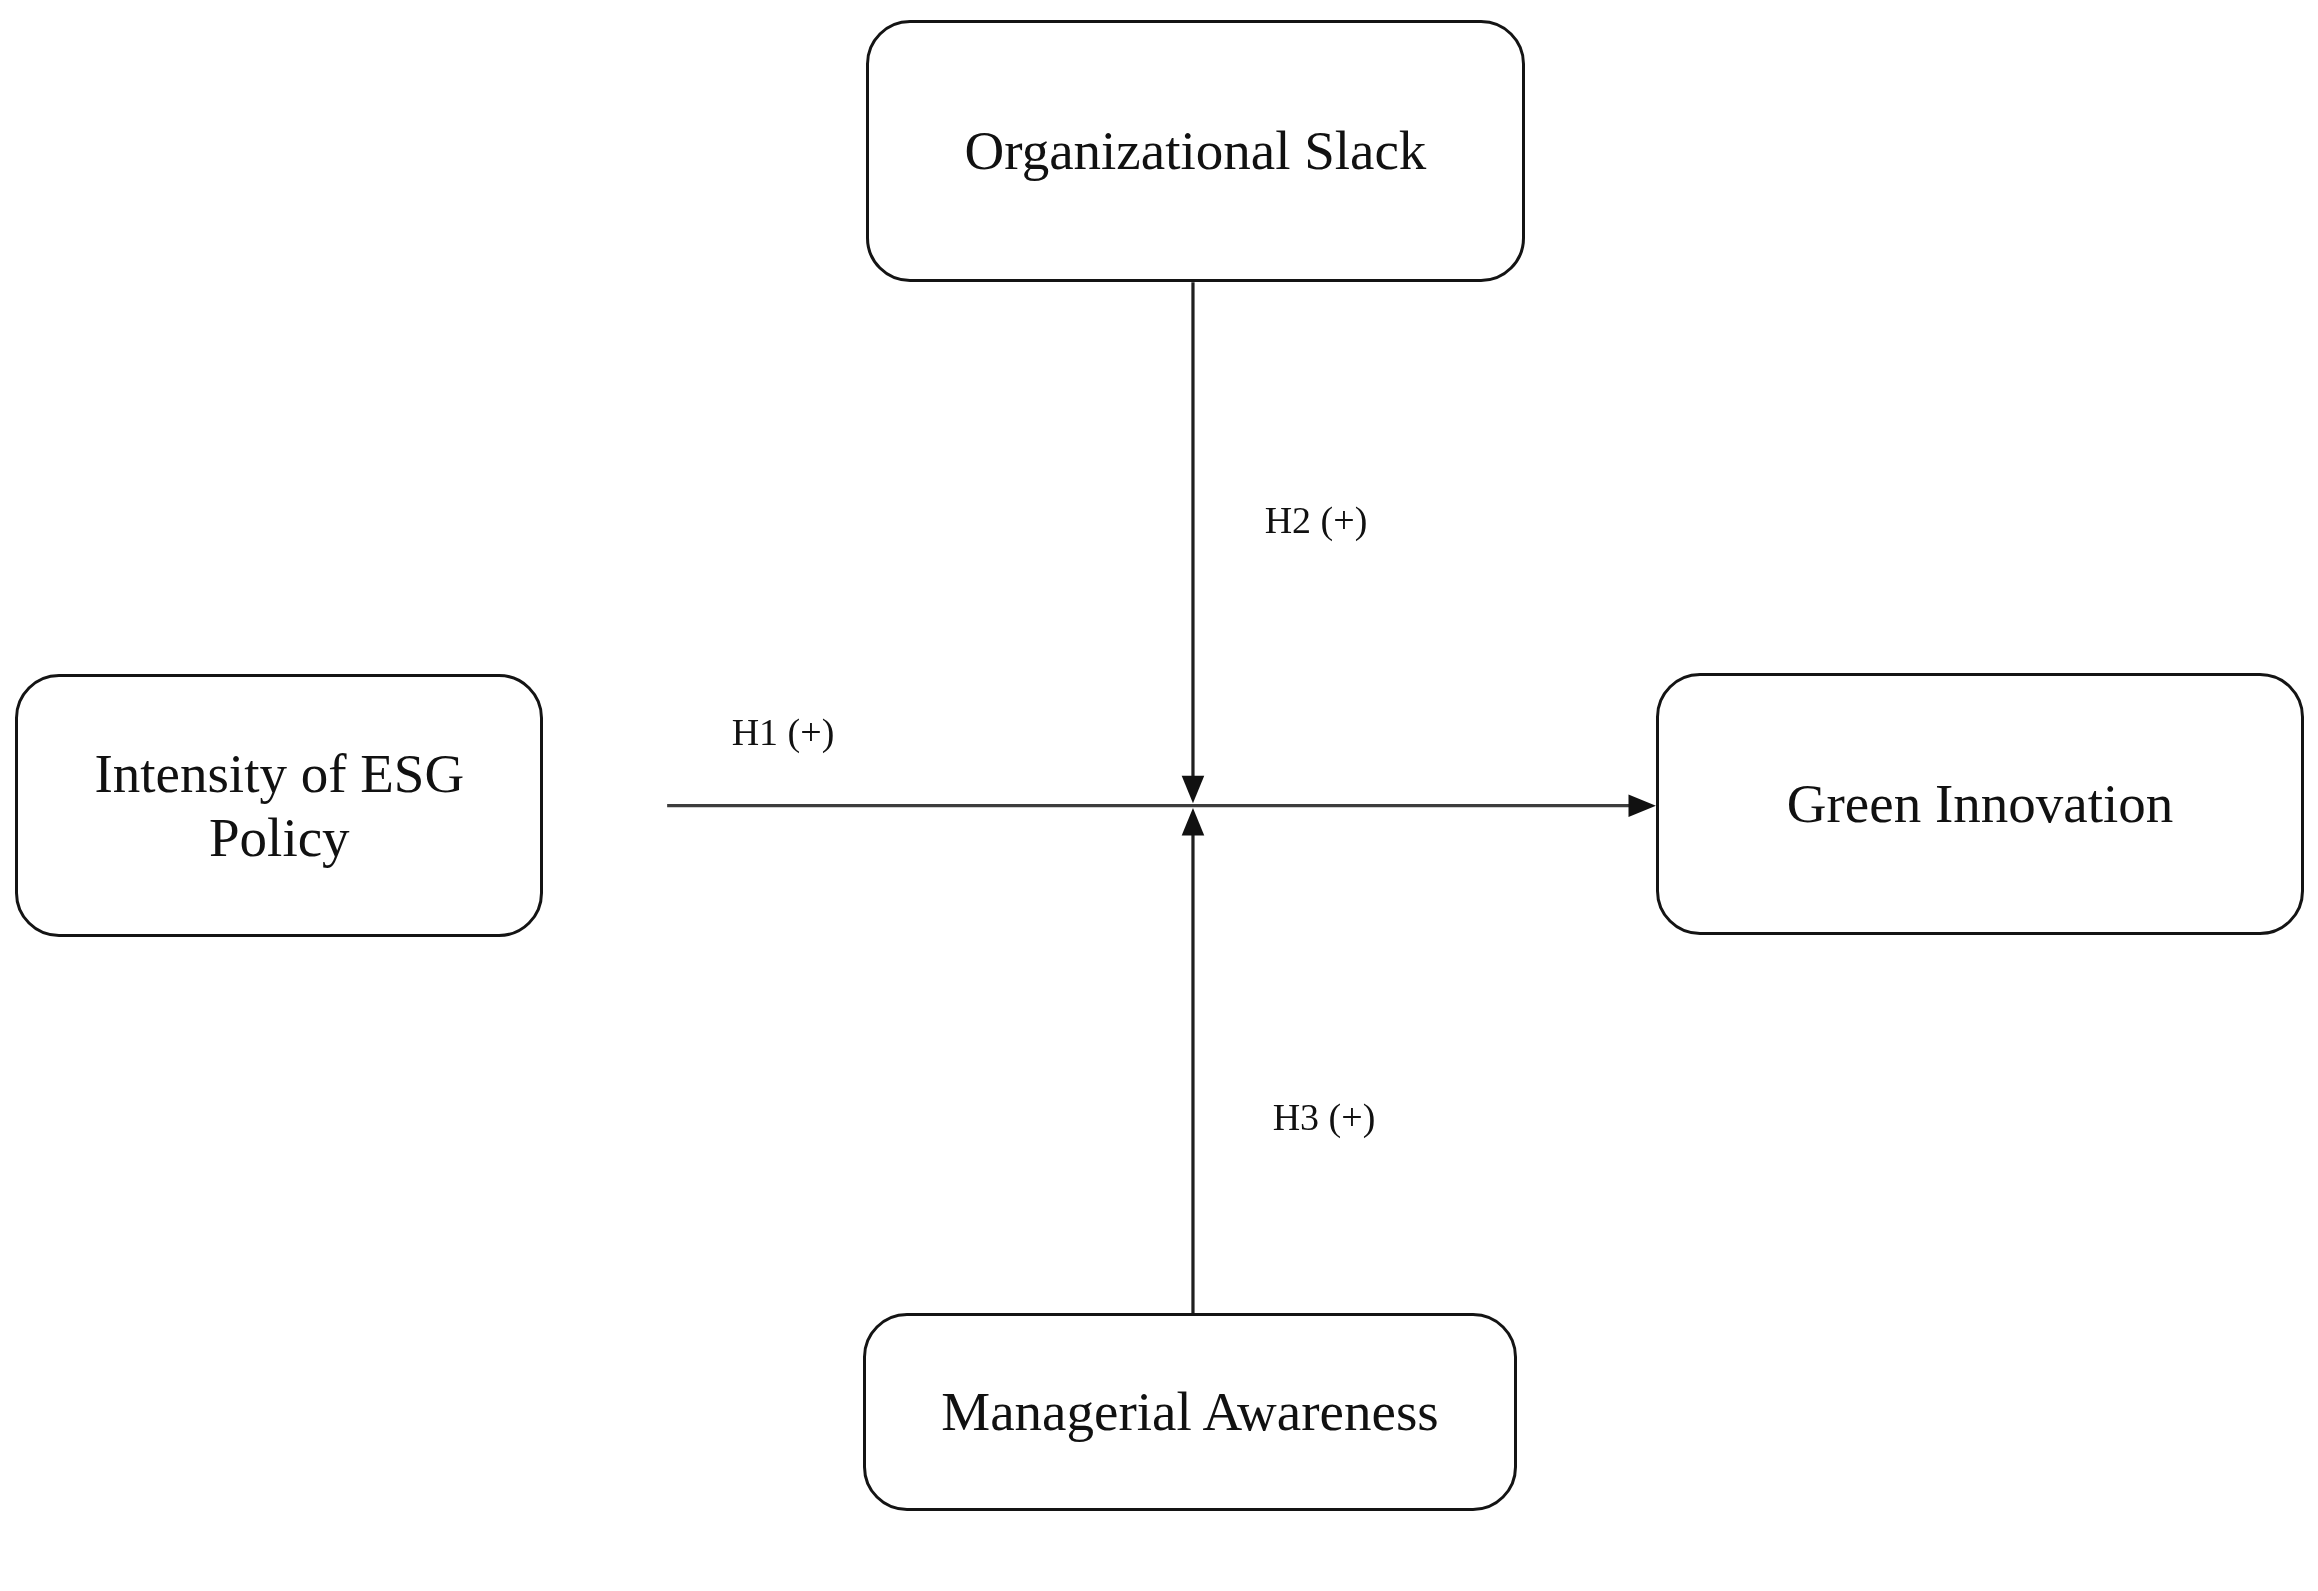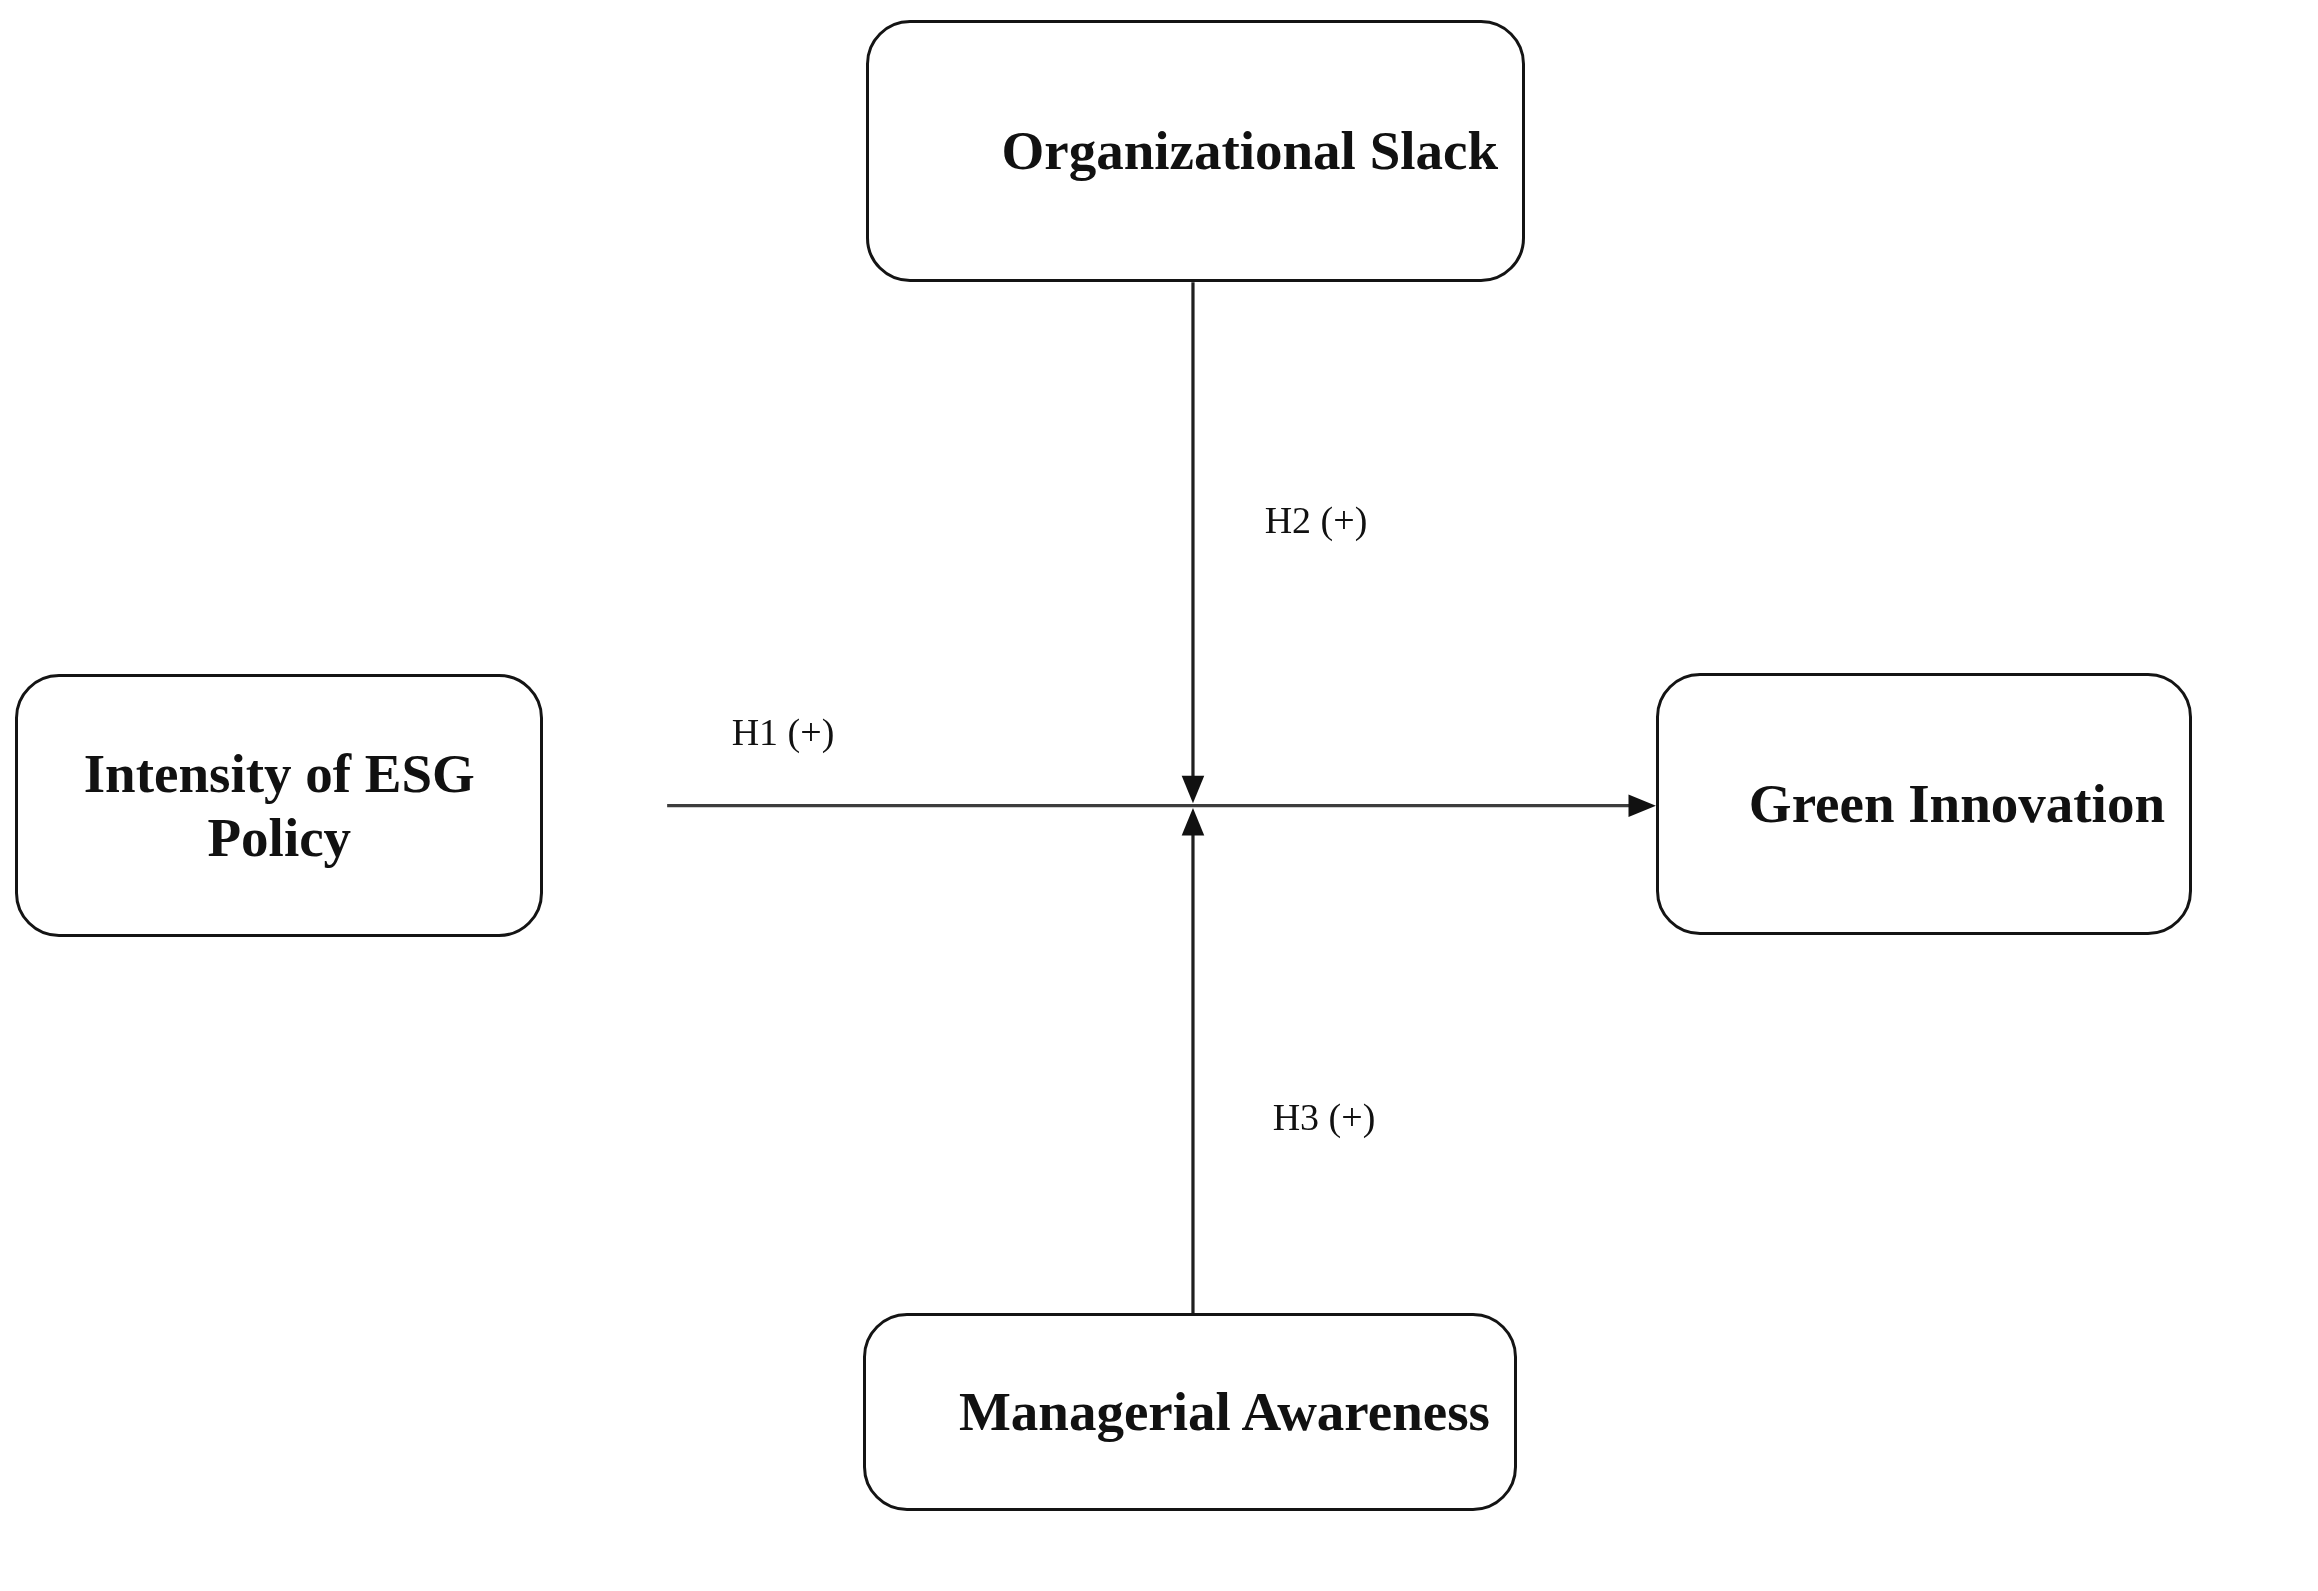--- a/index.html
+++ b/index.html
@@ -25,30 +25,29 @@
     display: block;
   }
   .node {
     position: absolute;
     box-sizing: border-box;
     border: 3.2px solid #141414;
     border-radius: 44px;
     background: #ffffff;
     display: flex;
     align-items: center;
-    justify-content: flex-end;
+    justify-content: center;
     text-align: center;
     font-size: 55px;
     line-height: 1.15;
     padding: 16px 24px;
-    font-weight: bold;
   }
   .node-top    { left: 866px; top: 20px;   width: 659px; height: 262px; }
   .node-left   { left: 15.3px;   top: 674px;  width: 528px; height: 263px; }
-  .node-right  { left: 1656px; top: 673px;  width: 536px; height: 262px; }
+  .node-right  { left: 1656px; top: 673px;  width: 648px; height: 262px; }
   .node-bottom { left: 863px; top: 1313px; width: 654px; height: 198px; }
   .edge-label {
     position: absolute;
     transform: translate(-50%, -50%);
     font-size: 38px;
     white-space: nowrap;
     background: transparent;
   }
   #label-h1 { left: 783px;  top: 732px; }
   #label-h2 { left: 1316px; top: 520px; }

